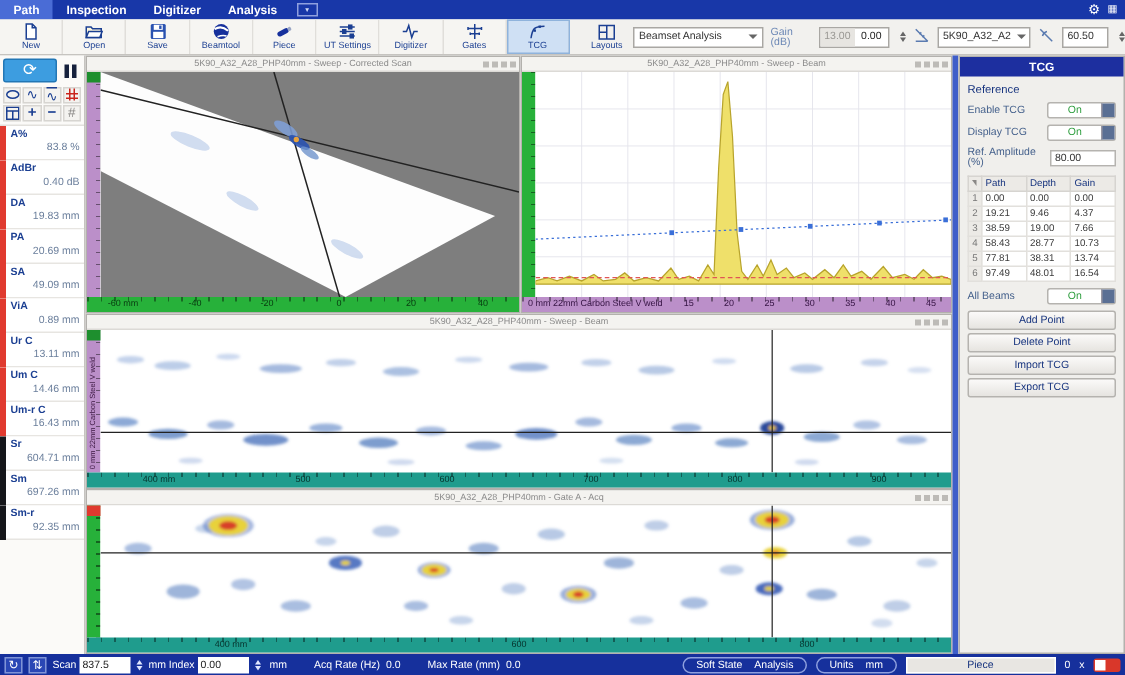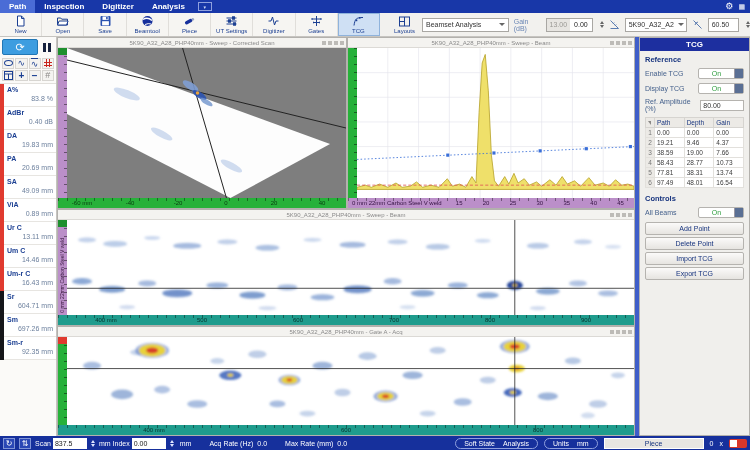--- a/index.html
+++ b/index.html
@@ -84,21 +84,21 @@
   .hruler.teal{background:#1f9c8d;color:#titles06332d;color:#06332d}
   .hruler::before{content:"";position:absolute;left:0;right:0;top:0;height:3px;
     background:repeating-linear-gradient(to right,rgba(0,0,0,.4) 0 1px,transparent 1px 9px)}
   .hruler span{flex:1;text-align:center;z-index:1}
   .hruler .axlabel{flex:0 0 auto;padding:0 4px;font-size:6px}
 
   
   .divider{position:absolute;left:635px;top:37px;width:4px;height:399px;background:#3f5ec9}
   .rightpanel{position:absolute;left:639px;top:37px;width:111px;height:399px;background:#f0efec;border:1px solid #b3b1ad;display:flex;flex-direction:column}
   .tcg-header{height:13px;background:#1d2f9f;color:#fff;font-size:8px;font-weight:bold;display:flex;align-items:center;justify-content:center;flex:none}
-  .section-label{font-size:7.5px;font-weight:bold;color:#16337e;padding:4px 5px 2px}
+  .section-label{font-size:7.5px;font-weight:normal;color:#16337e;padding:4px 5px 2px}
   .ctl-row{display:flex;align-items:center;justify-content:space-between;padding:2px 5px;font-size:7px;color:#45618c}
   .toggle{width:46px;height:11px;background:#fff;border:1px solid #b5b3af;border-radius:2px;position:relative;font-size:7px;color:#2f9e3f;display:flex;align-items:center;justify-content:center;padding-right:9px}
   .toggle .knob{position:absolute;right:0;top:0;width:9px;height:9px;background:#5a6f94;border-left:1px solid #9a98a4}
   .inputbox{width:46px;height:11px;background:#fff;border:1px solid #b5b3af;font-size:7px;color:#333;display:flex;align-items:center;padding-left:2px}
   table.tcg{border-collapse:collapse;margin:3px 5px 2px;width:calc(100% - 10px);font-size:6.5px;color:#3a3a3a;table-layout:fixed}
   table.tcg th{font-weight:normal;color:#16337e;text-align:left;background:#eceae6;border:1px solid #d6d4d0;padding:0 2px;height:10px}
   table.tcg td{border:1px solid #e2e0dc;padding:0 2px;height:10px;background:#fff}
   table.tcg td.n{background:#eceae6;width:9px;color:#777;text-align:center}
   th.sorth{width:9px}
   .sort-tri{width:0;height:0;border-left:3px solid transparent;border-top:4px solid #8a8886;display:inline-block}
@@ -683,21 +683,20 @@
         </tr>
     <tr>
           <td class="n">6</td>
           <td>97.49</td>
           <td>48.01</td>
           <td>16.54</td>
         </tr>
   </tbody>
     </table>
 
-  <div class="section-label">Controls</div>
 
   <div class="ctl-row">
     <span>All Beams</span>
     <span class="toggle">
         <span>On</span>
         <span class="knob"></span>
       </span>
   </div>
 
   <div class="panel-btn">Add Point</div>

